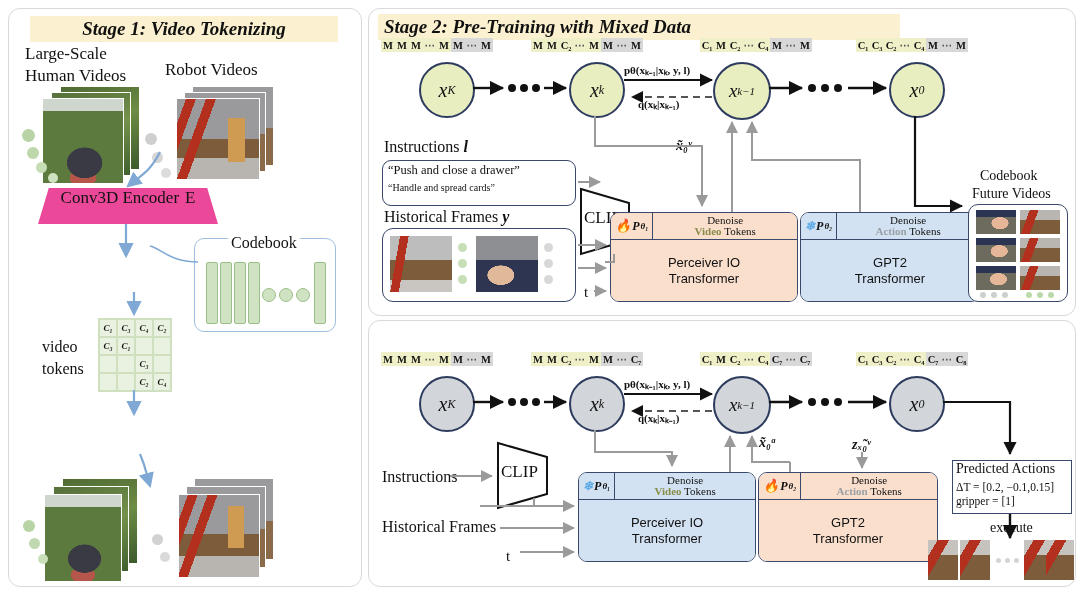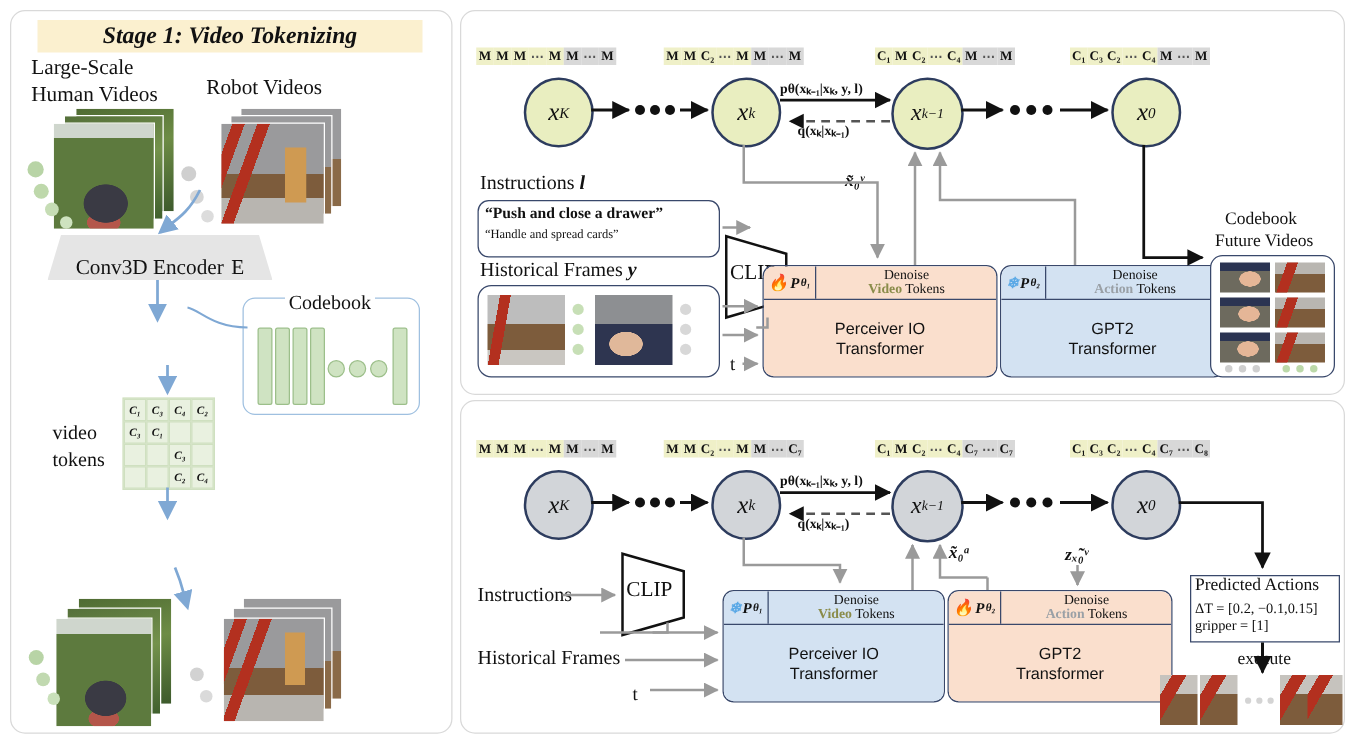--- a/index.html
+++ b/index.html
@@ -8,21 +8,21 @@
 
   .panel{position:absolute;border:1.5px solid #d9d9d9;border-radius:12px;background:#fff;}
   .stage-title{position:absolute;background:#fbf0cf;font-family:"Liberation Serif",serif;
     font-weight:bold;font-style:italic;text-align:center;color:#111;}
 
   .lbl{position:absolute;font-family:"Liberation Serif",serif;color:#111;white-space:nowrap;}
   .it{}
   .bi{font-style:italic;font-weight:bold;}
 
   
-  .trap{position:absolute;background:#e5e5e5;display:flex;align-items:flex-end;justify-content:center;
+  .trap{position:absolute;background:#ec4899;display:flex;align-items:flex-start;justify-content:center;
      font-family:"Liberation Serif",serif;}
   .trapA{clip-path:polygon(6% 0,94% 0,100% 100%,0% 100%);}
 
   .rbox{position:absolute;border:1.6px solid #9fc0e0;border-radius:10px;background:#fff;}
   .qbox{position:absolute;background:#c6d3ea;border-radius:7px;display:flex;align-items:center;
      justify-content:center;font-family:"Liberation Serif",serif;}
 
   .codebar{position:absolute;background:#cfe3c2;border:1px solid #9cbf8a;border-radius:2px;}
   .codedot{position:absolute;background:#cfe3c2;border:1px solid #9cbf8a;border-radius:50%;}
 
@@ -161,20 +161,21 @@
         linear-gradient(180deg,#9a9a9c 0 48%, #7d5c3c 48% 74%, #b8b5b0 74% 100%);"></div>
   <div class="imgph" style="left:228px;top:506px;width:16px;height:42px;background:#cf9a52;border:none;"></div>
 
   <div class="dotg" style="left:23px;top:520px;width:12px;height:12px;background:#b8d4a6;"></div>
   <div class="dotg" style="left:29px;top:538px;width:11px;height:11px;background:#c1d9b0;"></div>
   <div class="dotg" style="left:38px;top:554px;width:10px;height:10px;background:#c9e0ba;"></div>
   <div class="dotg" style="left:152px;top:534px;width:11px;height:11px;background:#d2d2d2;"></div>
   <div class="dotg" style="left:160px;top:552px;width:10px;height:10px;background:#dadada;"></div>
 
   <div class="panel" style="left:368px;top:8px;width:706px;height:306px;"></div>
+  <div class="stage-title" style="left:378px;top:14px;width:516px;height:26px;line-height:26px;font-size:19px;text-align:left;padding-left:6px;">Stage 2: Pre-Training with Mixed Data</div>
 
   <div class="tokrow" style="left:381px;top:38px;">
       <span class="tok tok-y" style="min-width: 11px;">M</span>
       <span class="tok tok-y" style="min-width: 11px;">M</span>
       <span class="tok tok-y" style="min-width: 11px;">M</span>
       <span class="tok tok-d" style="min-width: 11px;">⋯</span>
       <span class="tok tok-y" style="min-width: 11px;">M</span>
       <span class="tok tok-g" style="min-width: 11px;">M</span>
       <span class="tok tok-dg" style="min-width: 11px;">⋯</span>
       <span class="tok tok-g" style="min-width: 11px;">M</span>
@@ -228,21 +229,21 @@
   </div>
 
   <div class="lbl it" style="left:624px;top:62px;font-size:11px;font-weight:bold;">pθ(xₖ₋₁|xₖ, y, l)</div>
   <div class="lbl it" style="left:638px;top:96px;font-size:11px;font-weight:bold;">q(xₖ|xₖ₋₁)</div>
 
   <div class="lbl" style="left:384px;top:138px;font-size:16px;">
     <span>Instructions</span>
     <span class="bi">l</span>
   </div>
   <div class="pbox" style="left:382px;top:160px;width:192px;height:44px;border-radius:9px;"></div>
-  <div class="lbl" style="left:388px;top:163px;font-size:12.5px;font-weight:bold;">“Push and close a drawer”</div>
+  <div class="lbl" style="left:388px;top:163px;font-size:12.5px;">“Push and close a drawer”</div>
   <div class="lbl" style="left:388px;top:182px;font-size:10px;">“Handle and spread cards”</div>
 
   <svg class="ov">
     <polygon points="581,189 629,203 629,240 581,254" fill="#fff" stroke="#111" stroke-width="2"></polygon>
   </svg>
   <div class="lbl" style="left:584px;top:208px;font-size:17px;">CLIP</div>
 
   <div class="lbl" style="left:384px;top:208px;font-size:16px;">
     <span>Historical Frames</span>
     <span class="bi">y</span>

